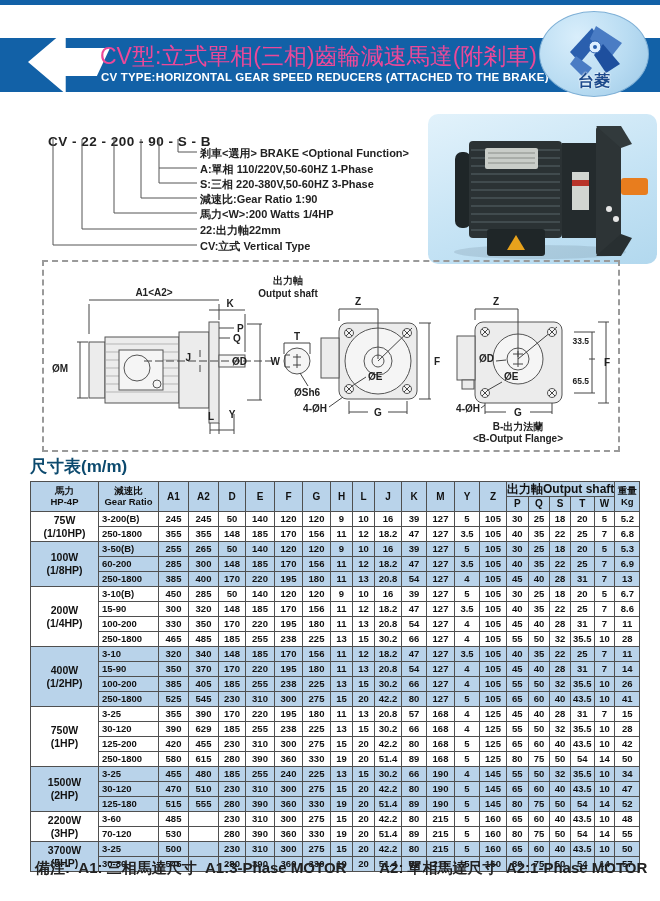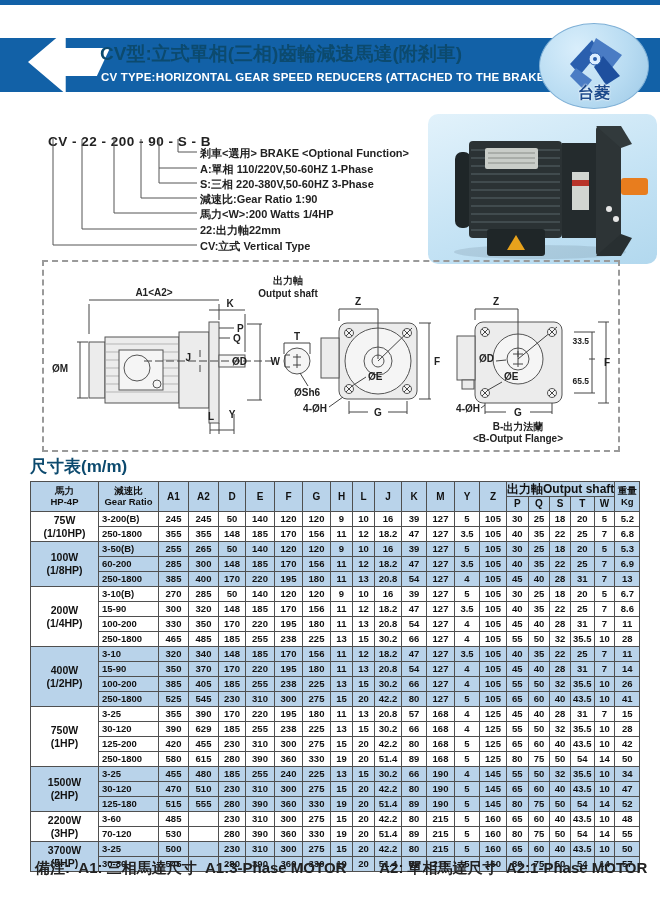--- a/index.html
+++ b/index.html
@@ -3,25 +3,25 @@
 <meta charset="utf-8">
 <style>
   html,body{margin:0;padding:0;background:#e8e8e8;}
   .page{position:relative;width:660px;height:901px;background:#ffffff;overflow:hidden;
         font-family:"Liberation Sans",sans-serif;color:#1a1a1a;box-shadow:0 0 4px rgba(0,0,0,.3);}
   
   .top-strip{position:absolute;left:0;top:0;width:660px;height:5px;background:#1261a7;}
   .banner{position:absolute;left:0;top:38px;width:660px;height:54px;background:#1261a7;}
   .banner-arrow{position:absolute;left:28px;top:30px;width:82px;height:64px;background:#ffffff;
         clip-path:polygon(0 50%,46% 0,46% 28%,100% 28%,84% 72%,46% 72%,46% 100%);}
-  .title-zh{position:absolute;left:100px;top:41px;font-size:19px;font-weight:bold;color:#0c4a6e;
+  .title-zh{position:absolute;left:100px;top:41px;font-size:23px;font-weight:normal;color:#ec4899;
         letter-spacing:0px;white-space:nowrap;}
   .title-en{position:absolute;left:101px;top:71px;font-size:11.5px;font-weight:bold;color:#ffffff;
         letter-spacing:.2px;white-space:nowrap;}
-  .logo{position:absolute;left:539px;top:23px;width:108px;height:84px;border-radius:50%;
+  .logo{position:absolute;left:539px;top:11px;width:108px;height:84px;border-radius:50%;
         background:radial-gradient(circle at 35% 30%, #d9eefb 0%, #b9dcf2 55%, #9cc8e6 100%);
         border:1px solid #7fb0d6;}
   .logo-text{position:absolute;left:0;bottom:4px;width:100%;text-align:center;font-size:16px;
         font-weight:bold;color:#1c4a8c;text-shadow:0 0 2px #ffffff,0 0 2px #ffffff;}
   
   .order{position:absolute;left:40px;top:106px;width:400px;height:152px;}
   .order-title{position:absolute;left:8px;top:0;font-size:14px;font-weight:bold;word-spacing:22px;
         letter-spacing:1px;color:#222;}
   .order-code{position:absolute;left:8px;top:17px;font-size:13.5px;font-weight:bold;
         letter-spacing:.5px;color:#222;margin-top:11px;}
@@ -433,21 +433,21 @@
           <td>31</td>
           <td>7</td>
           <td>13</td>
         </tr>
         <tr>
           <td rowspan="4" class="power">
             <div>200W</div>
             <div>(1/4HP)</div>
           </td>
           <td class="ratio">3-10(B)</td>
-          <td>270</td>
+          <td>450</td>
           <td>285</td>
           <td>50</td>
           <td>140</td>
           <td>120</td>
           <td>120</td>
           <td>9</td>
           <td>10</td>
           <td>16</td>
           <td>39</td>
           <td>127</td>

